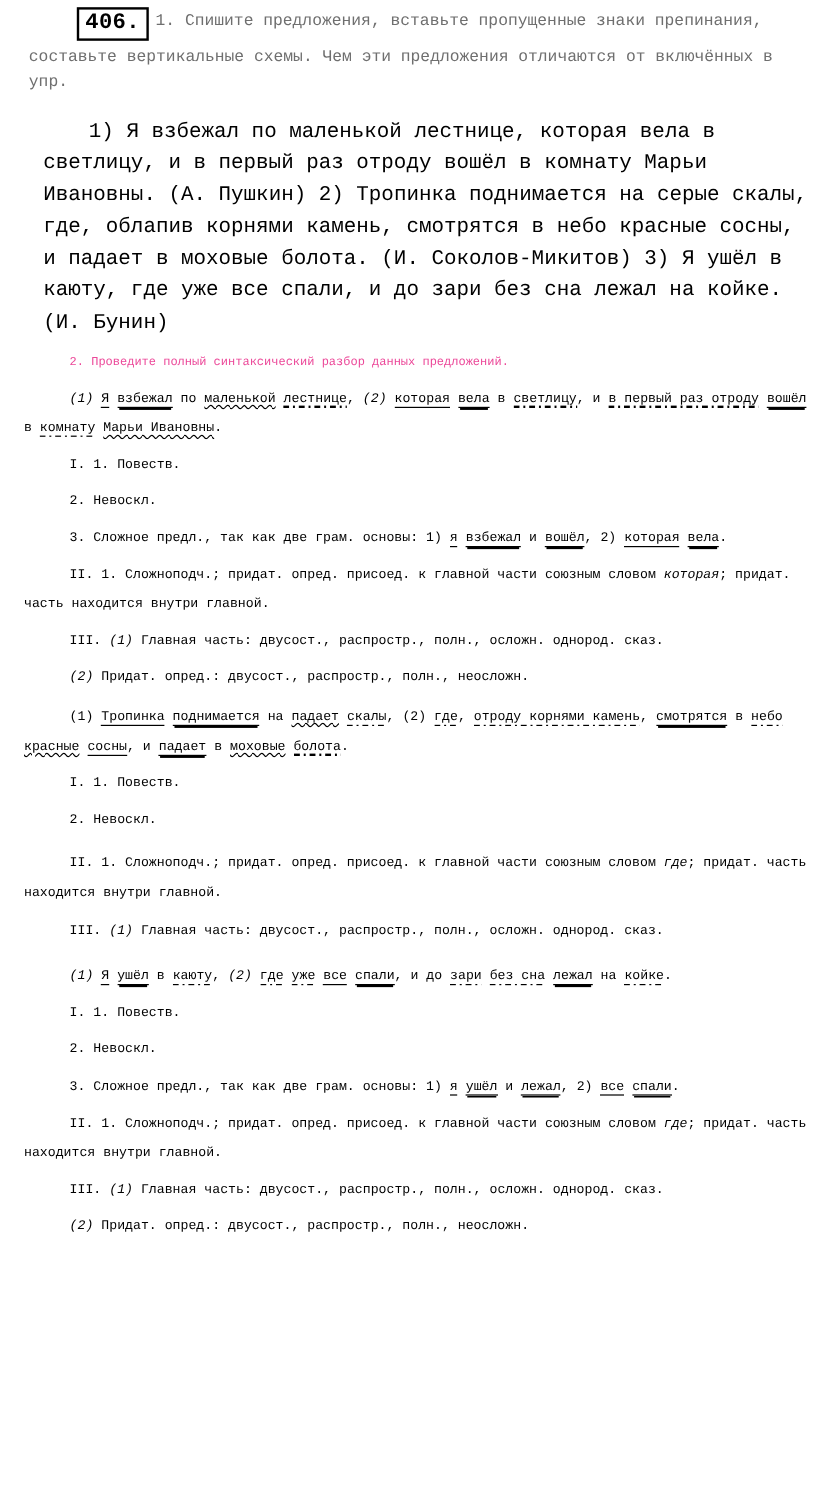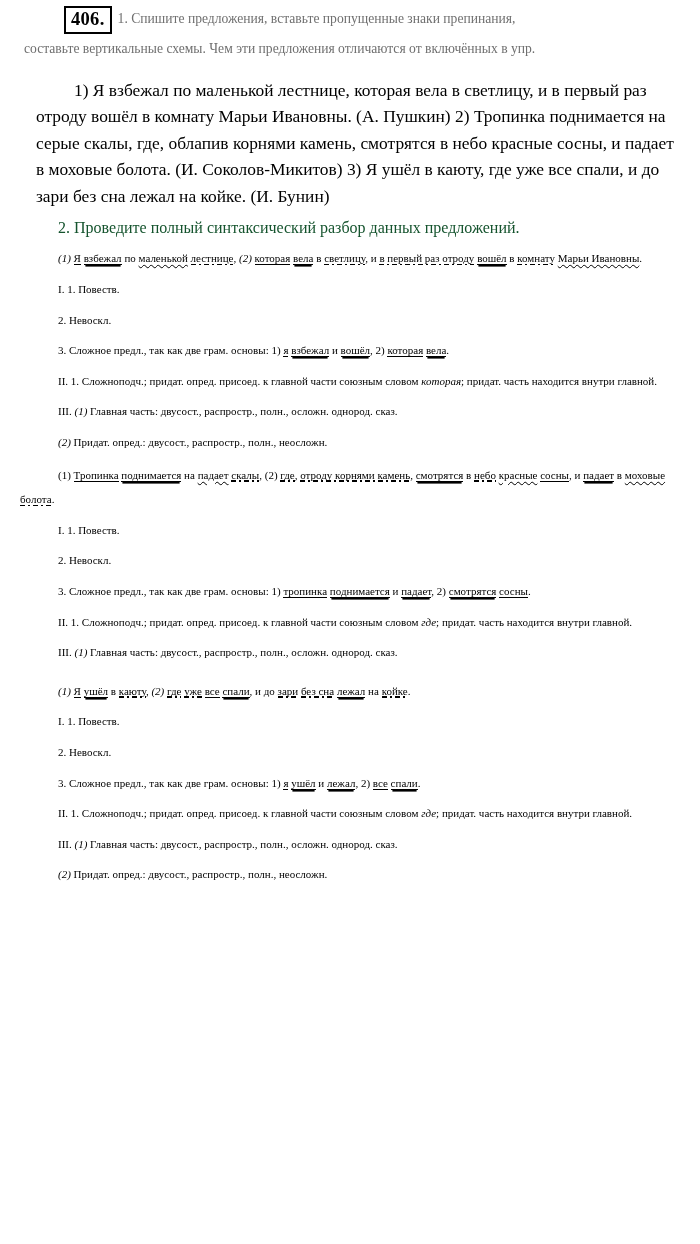--- a/index.html
+++ b/index.html
@@ -13,26 +13,27 @@
     overflow: hidden;
     font-family: "Liberation Serif", "DejaVu Serif", serif;
     color: #000000;
   }
   .page {
     position: relative;
     width: 700px;
     height: 1244px;
     padding: 0;
     box-sizing: border-box;
+    font-family: Liberation Mono, monospace;
   }
 
   
   .instruction {
-    color: #14532d;
-    font-size: 16px;
+    color: #ec4899;
+    font-size: 10px;
     line-height: 21px;
     padding: 0 20px 0 20px;
     text-indent: 0;
     margin: 0;
   }
   .instruction.sub {
     text-indent: 38px;
   }
 
   
@@ -226,29 +227,20 @@
     <span>в</span>
     <span class="u-def">моховые</span>
     <span class="u-adv">болота</span><span>.</span>
   </div>
 
   <div class="sp-4"></div>
   <div class="analysis">I. 1. Повеств.</div>
   <div class="sp-4"></div>
   <div class="analysis">2. Невоскл.</div>
   <div class="sp-4"></div>
-  <div class="analysis">
-    <span>3. Сложное предл., так как две грам. основы: 1)</span>
-    <span class="u-sub">тропинка</span>
-    <span class="u-pred">поднимается</span>
-    <span>и</span>
-    <span class="u-pred">падает</span><span>, 2)</span>
-    <span class="u-pred">смотрятся</span>
-    <span class="u-sub">сосны</span><span>.</span>
-  </div>
   <div class="sp-4"></div>
   <div class="analysis">
     <span>II. 1. Сложноподч.; придат. опред. присоед. к главной части союзным</span>
     <span>словом</span>
     <span class="ital">где</span><span>; придат. часть находится внутри главной.</span>
   </div>
   <div class="sp-4"></div>
   <div class="analysis">
     <span>III.</span>
     <span class="ital">(1)</span>

